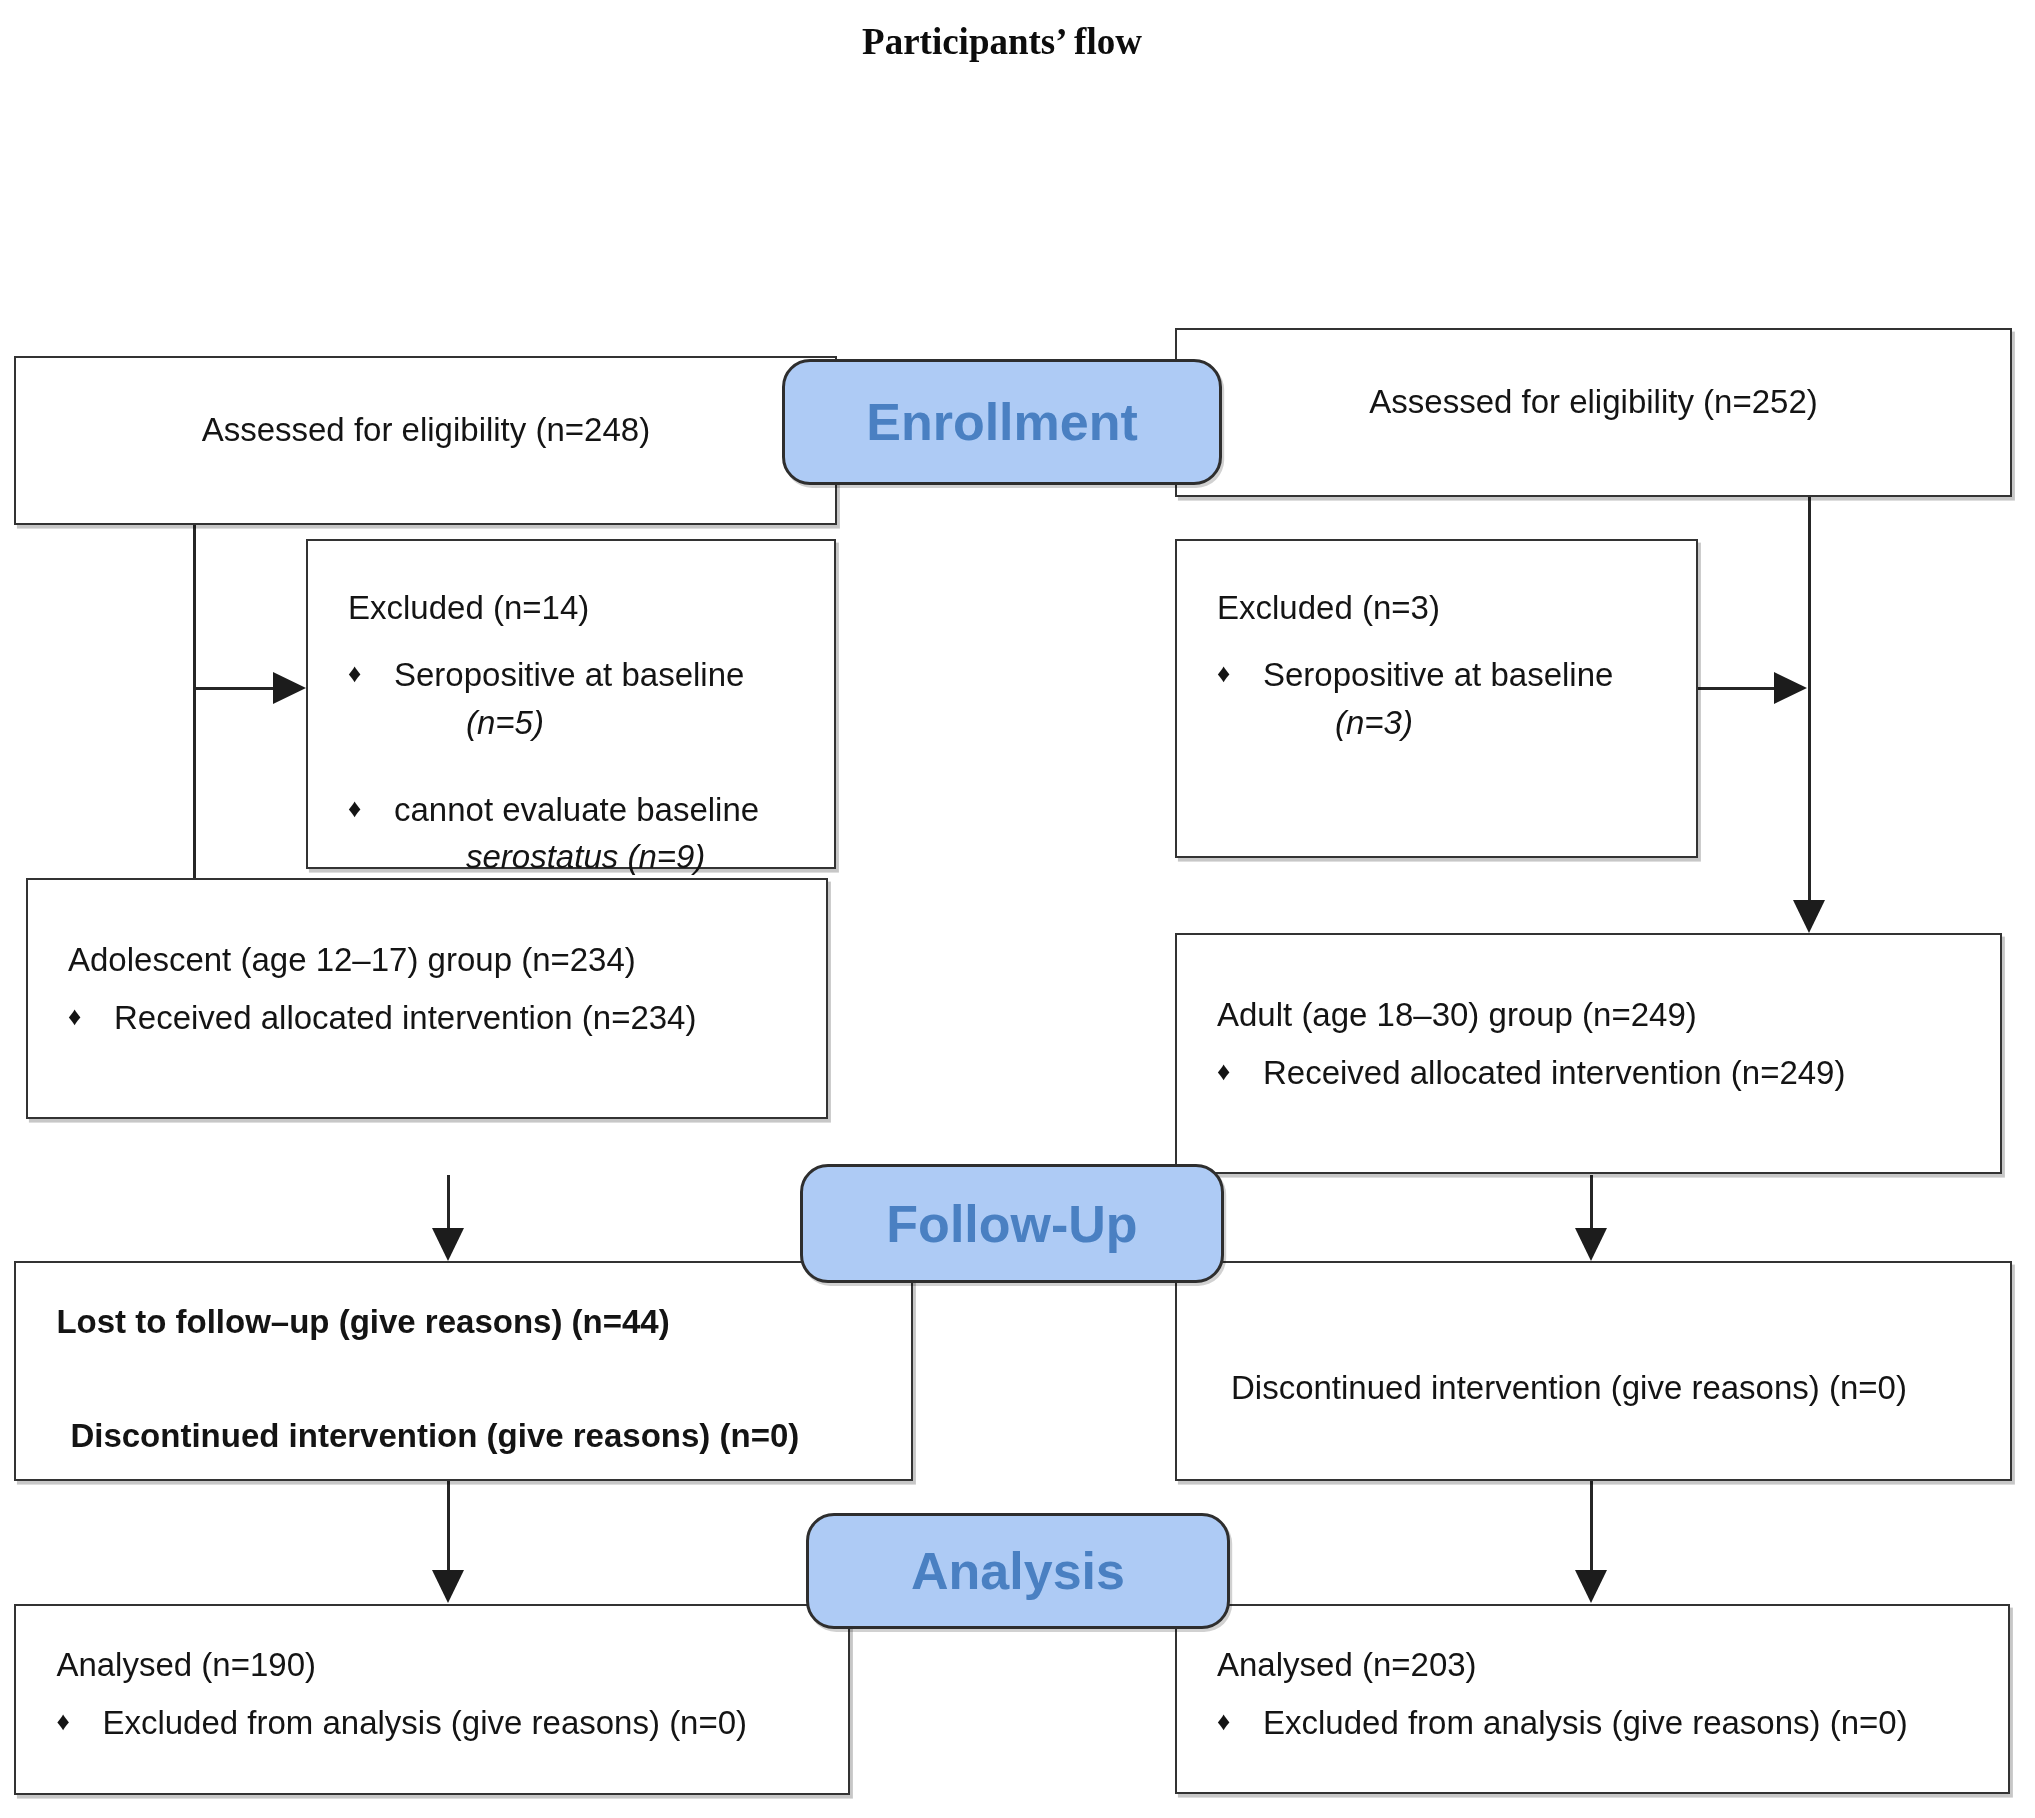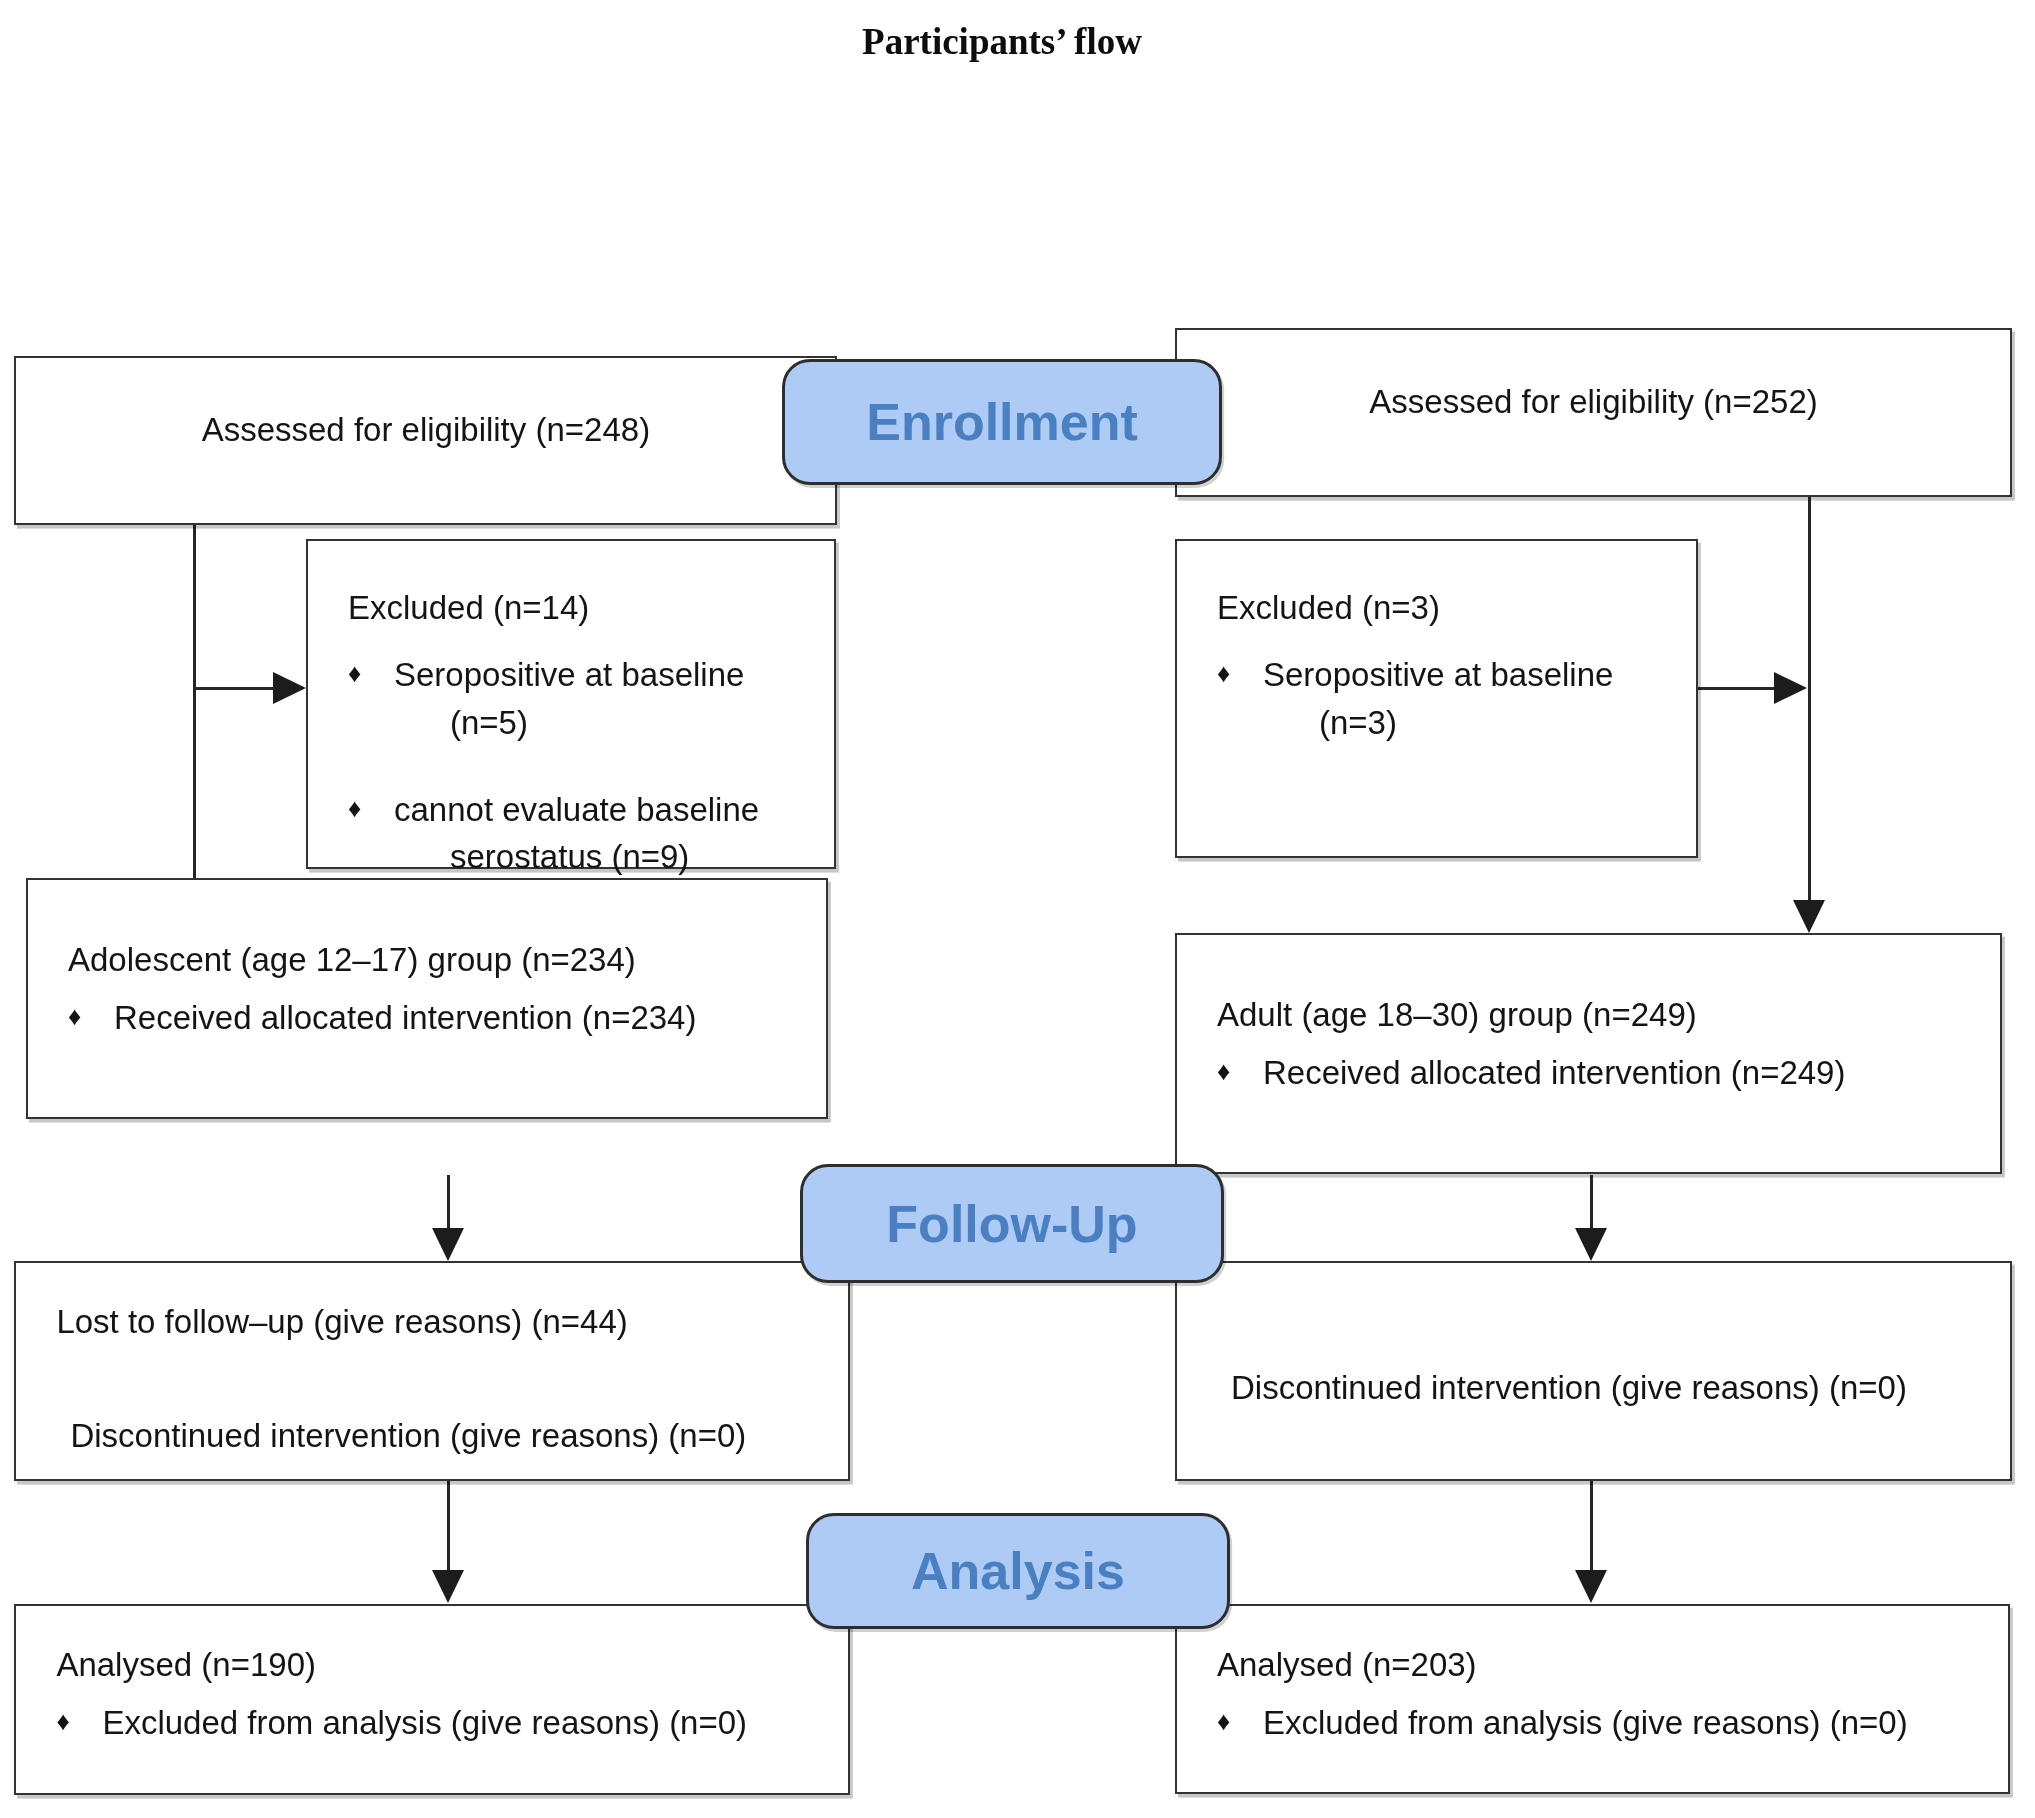--- a/index.html
+++ b/index.html
@@ -40,32 +40,32 @@
   .box.assessed-r{left:1175px;top:328px;width:837px;height:169px;text-align:center;padding-top:48px;}
   .badge.enroll{left:782px;top:359px;width:440px;height:126px;}
   
   .box.excl-l{left:306px;top:539px;width:530px;height:330px;padding:43px 21.6px 0 40px;}
   .box.excl-r{left:1175px;top:539px;width:523px;height:319px;padding:43px 21.6px 0 40px;}
   
   .box.alloc-l{left:26px;top:878px;width:802px;height:241px;padding:56px 21.6px 0 40px;}
   .box.alloc-r{left:1175px;top:933px;width:827px;height:241px;padding:56px 21.6px 0 40px;}
   
   .badge.fup{left:800px;top:1164px;width:424px;height:119px;}
-  .box.fu-l{left:14.4px;top:1261px;width:836px;height:220px;padding:35px 21.6px 0 40px;}
+  .box.fu-l{left:14.4px;top:1261px;width:899px;height:220px;padding:35px 21.6px 0 40px;font-weight:bold;}
   .box.fu-r{left:1175px;top:1261px;width:837px;height:220px;padding:35px 21.6px 0 40px;}
   .fu-line2{margin-top:66px;margin-left:14px;}
   
   .badge.ana{left:806px;top:1513px;width:424px;height:116px;}
   .box.an-l{left:14.4px;top:1604px;width:836px;height:191px;padding:35px 20px 0 40px;}
   .box.an-r{left:1175px;top:1604px;width:835px;height:190px;padding:35px 20px 0 40px;}
   
   .bi{display:flex;align-items:flex-start;}
   .bi .b{flex:none;width:46px;font-size:26px;padding-top:4.3px;}
   .bi .bt{flex:1;}
-  .cont{display:block;margin-left:56px;}
+  .cont{display:block;margin-left:72px;font-style:italic;}
   .mt1{margin-top:19px;}
   .mt2{margin-top:39px;}
   .mt3{margin-top:10px;}
 </style>
 </head>
 <body>
 
 <div class="canvas">
 
   <div class="title">Participants’ flow</div>

